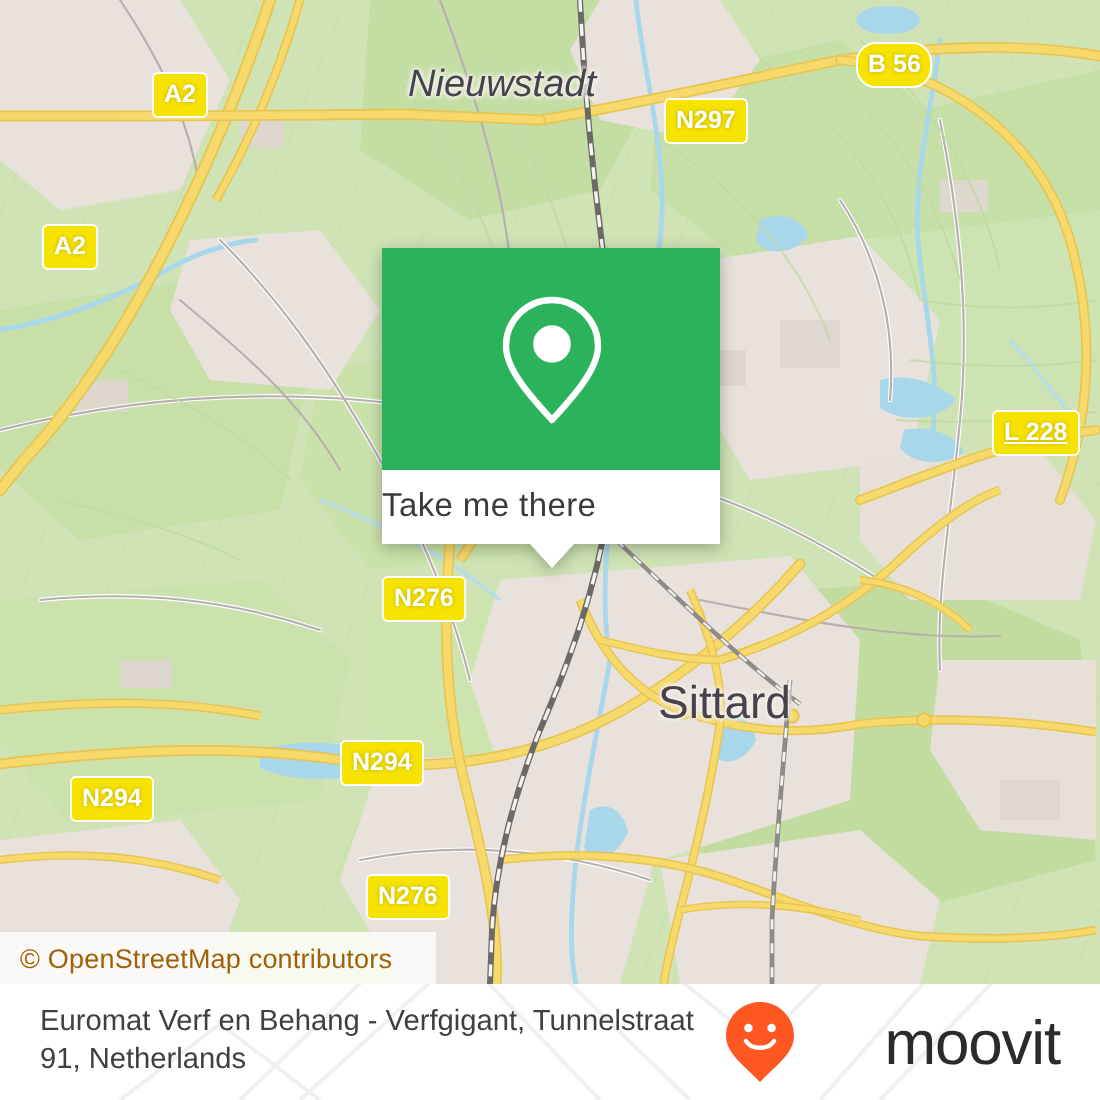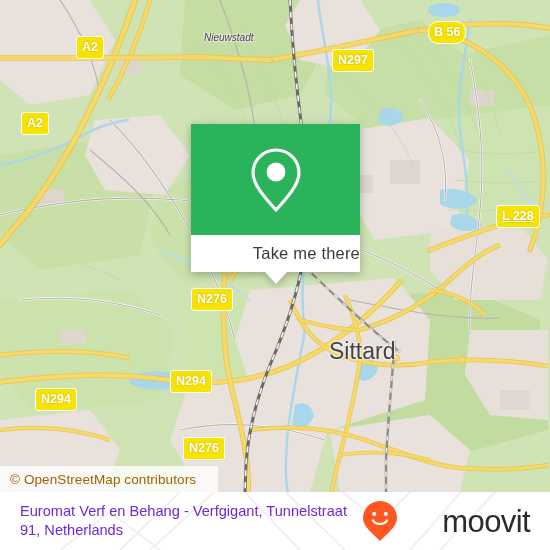--- a/index.html
+++ b/index.html
@@ -64,21 +64,21 @@
     height: 111px;
     display: flex;
     align-items: center;
     justify-content: center;
   }
   #callout-white {
     background: #ffffff;
     height: 37px;
     display: flex;
     align-items: center;
-    justify-content: flex-end;
+    justify-content: flex-start;
     position: relative;
   }
   #callout-label {
     font-size: 16.5px;
     color: #3b3b3b;
     letter-spacing: 0.2px;
   }
   #callout-tail {
     position: absolute;
     left: 50%;
@@ -103,21 +103,21 @@
     line-height: 1;
     padding: 3.5px 5px 4.5px 5px;
     white-space: nowrap;
     box-sizing: border-box;
     text-shadow: 0 0 2px rgba(120,110,0,0.45);
     z-index: 30;
   }
   .place-label {
     position: absolute;
     font-style: italic;
-    font-size: 10px;
+    font-size: 19px;
     color: #46434a;
     white-space: nowrap;
     text-shadow:
       1px 0 2px #f2efe9, -1px 0 2px #f2efe9,
       0 1px 2px #f2efe9, 0 -1px 2px #f2efe9;
     z-index: 30;
   }
   .place-label.big {
     font-size: 23px;
     font-style: normal;
@@ -144,21 +144,21 @@
     height: 100%;
     display: flex;
     align-items: center;
     padding: 0 14px 0 20px;
     box-sizing: border-box;
   }
   #footer-address {
     flex: 1;
     font-size: 14.6px;
     line-height: 1.32;
-    color: #6d28d9;
+    color: #404040;
     max-width: 385px;
   }
   #moovit-logo {
     display: flex;
     align-items: center;
     gap: 3px;
     margin-left: auto;
     padding-right: 6px;
   }
   #moovit-word {

